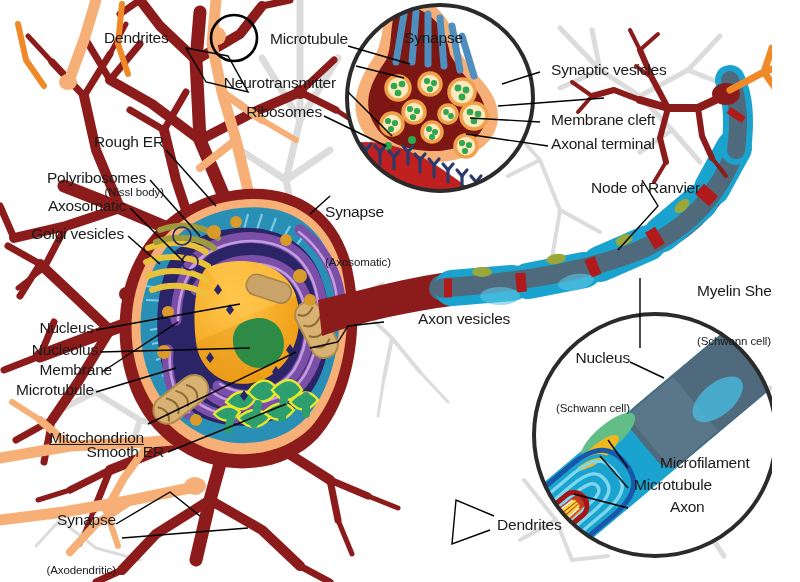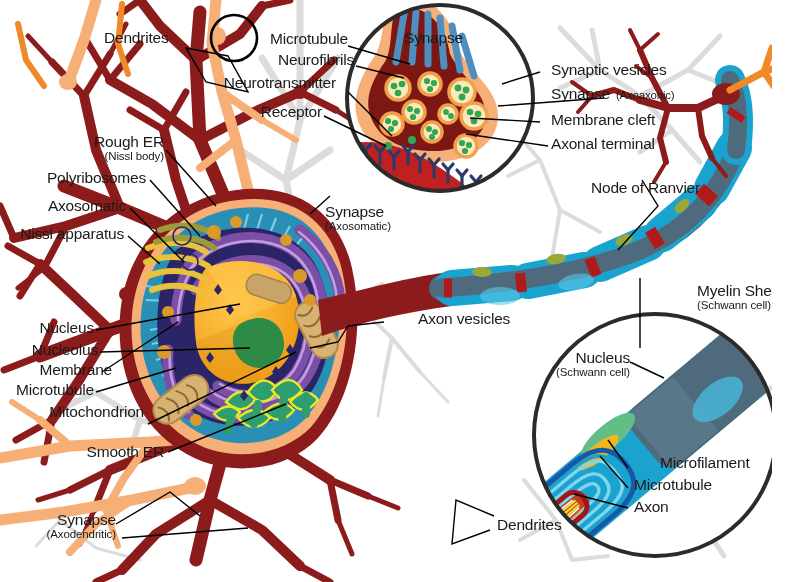--- a/index.html
+++ b/index.html
@@ -1,21 +1,21 @@
 <!DOCTYPE html>
 <html><head>
 <meta charset="utf-8">
 <style>
   html,body{margin:0;padding:0;background:#ffffff;}
   #stage{position:relative;width:772px;height:582px;overflow:hidden;background:#ffffff;
          font-family:"Liberation Sans","DejaVu Sans",sans-serif;}
   #art{position:absolute;left:0;top:0;width:800px;height:582px;}
   .lbl{position:absolute;color:#1a1a1a;line-height:1.05;white-space:nowrap;}
   .lbl .main{font-size:15.5px;letter-spacing:-0.2px;display:block;}
-  .lbl .sub{font-size:11.5px;letter-spacing:-0.1px;display:block;}
+  .lbl .sub{font-size:11.5px;letter-spacing:-0.1px;display:block;margin-top:36px;}
   .inline-sub{font-size:11.5px;}
   .r{text-align:right;}
 </style>
 </head>
 <body>
 
 <div id="stage">
 
   <svg id="art" viewBox="0 0 800 582">
     <defs>
@@ -541,39 +541,33 @@
     </g>
   </svg>
 
   <div class="lbl" style="left:104px;top:30px;">
     <span class="main">Dendrites</span>
   </div>
 
   <div class="lbl r" style="left:136px;top:31px;width:212px;">
     <span class="main">Microtubule</span>
   </div>
-  <div class="lbl r" style="left:136px;top:52px;width:218px;">
-    <span class="main">Neurofibrils</span>
-  </div>
   <div class="lbl r" style="left:92px;top:75px;width:244px;">
     <span class="main">Neurotransmitter</span>
   </div>
   <div class="lbl r" style="left:150px;top:104px;width:172px;">
-    <span class="main">Receptor</span>
+    <span class="main">Ribosomes</span>
   </div>
 
   <div class="lbl" style="left:404px;top:30px;">
     <span class="main">Synapse</span>
   </div>
 
   <div class="lbl" style="left:551px;top:62px;">
     <span class="main">Synaptic vesicles</span>
-  </div>
-  <div class="lbl" style="left:551px;top:86px;">
-    <span class="main"><span>Synapse</span><span class="inline-sub" style="margin-left:6px;">(Axoaxonic)</span></span>
   </div>
   <div class="lbl" style="left:551px;top:112px;">
     <span class="main">Membrane cleft</span>
   </div>
   <div class="lbl" style="left:551px;top:136px;">
     <span class="main">Axonal terminal</span>
   </div>
   <div class="lbl" style="left:551px;top:180px;margin-left:40px;">
     <span class="main">Node of Ranvier</span>
   </div>
@@ -582,41 +576,41 @@
     <span class="main">Rough ER</span>
     <span class="sub">(Nissl body)</span>
   </div>
   <div class="lbl r" style="left:20px;top:170px;width:126px;">
     <span class="main">Polyribosomes</span>
   </div>
   <div class="lbl r" style="left:22px;top:198px;width:104px;">
     <span class="main">Axosomatic</span>
   </div>
   <div class="lbl r" style="left:6px;top:226px;width:118px;">
-    <span class="main">Nissl apparatus</span>
+    <span class="main">Golgi vesicles</span>
   </div>
 
   <div class="lbl" style="left:325px;top:204px;">
     <span class="main">Synapse</span>
     <span class="sub">(Axosomatic)</span>
   </div>
 
   <div class="lbl r" style="left:8px;top:320px;width:86px;">
     <span class="main">Nucleus</span>
   </div>
   <div class="lbl r" style="left:4px;top:342px;width:94px;">
     <span class="main">Nucleolus</span>
   </div>
   <div class="lbl r" style="left:14px;top:362px;width:98px;">
     <span class="main">Membrane</span>
   </div>
   <div class="lbl r" style="left:0px;top:382px;width:94px;">
     <span class="main">Microtubule</span>
   </div>
-  <div class="lbl r" style="left:18px;top:404px;width:126px;">
+  <div class="lbl r" style="left:18px;top:430px;width:126px;text-decoration:underline;">
     <span class="main">Mitochondrion</span>
   </div>
   <div class="lbl r" style="left:52px;top:444px;width:112px;">
     <span class="main">Smooth ER</span>
   </div>
   <div class="lbl r" style="left:20px;top:512px;width:96px;">
     <span class="main">Synapse</span>
     <span class="sub">(Axodendritic)</span>
   </div>
 
@@ -633,21 +627,21 @@
     <span class="main">Nucleus</span>
     <span class="sub">(Schwann cell)</span>
   </div>
 
   <div class="lbl" style="left:660px;top:455px;">
     <span class="main">Microfilament</span>
   </div>
   <div class="lbl" style="left:634px;top:477px;">
     <span class="main">Microtubule</span>
   </div>
-  <div class="lbl" style="left:634px;top:499px;">
+  <div class="lbl" style="left:670px;top:499px;">
     <span class="main">Axon</span>
   </div>
 
   <div class="lbl" style="left:497px;top:517px;">
     <span class="main">Dendrites</span>
   </div>
 
 </div>
 
 </body></html>

